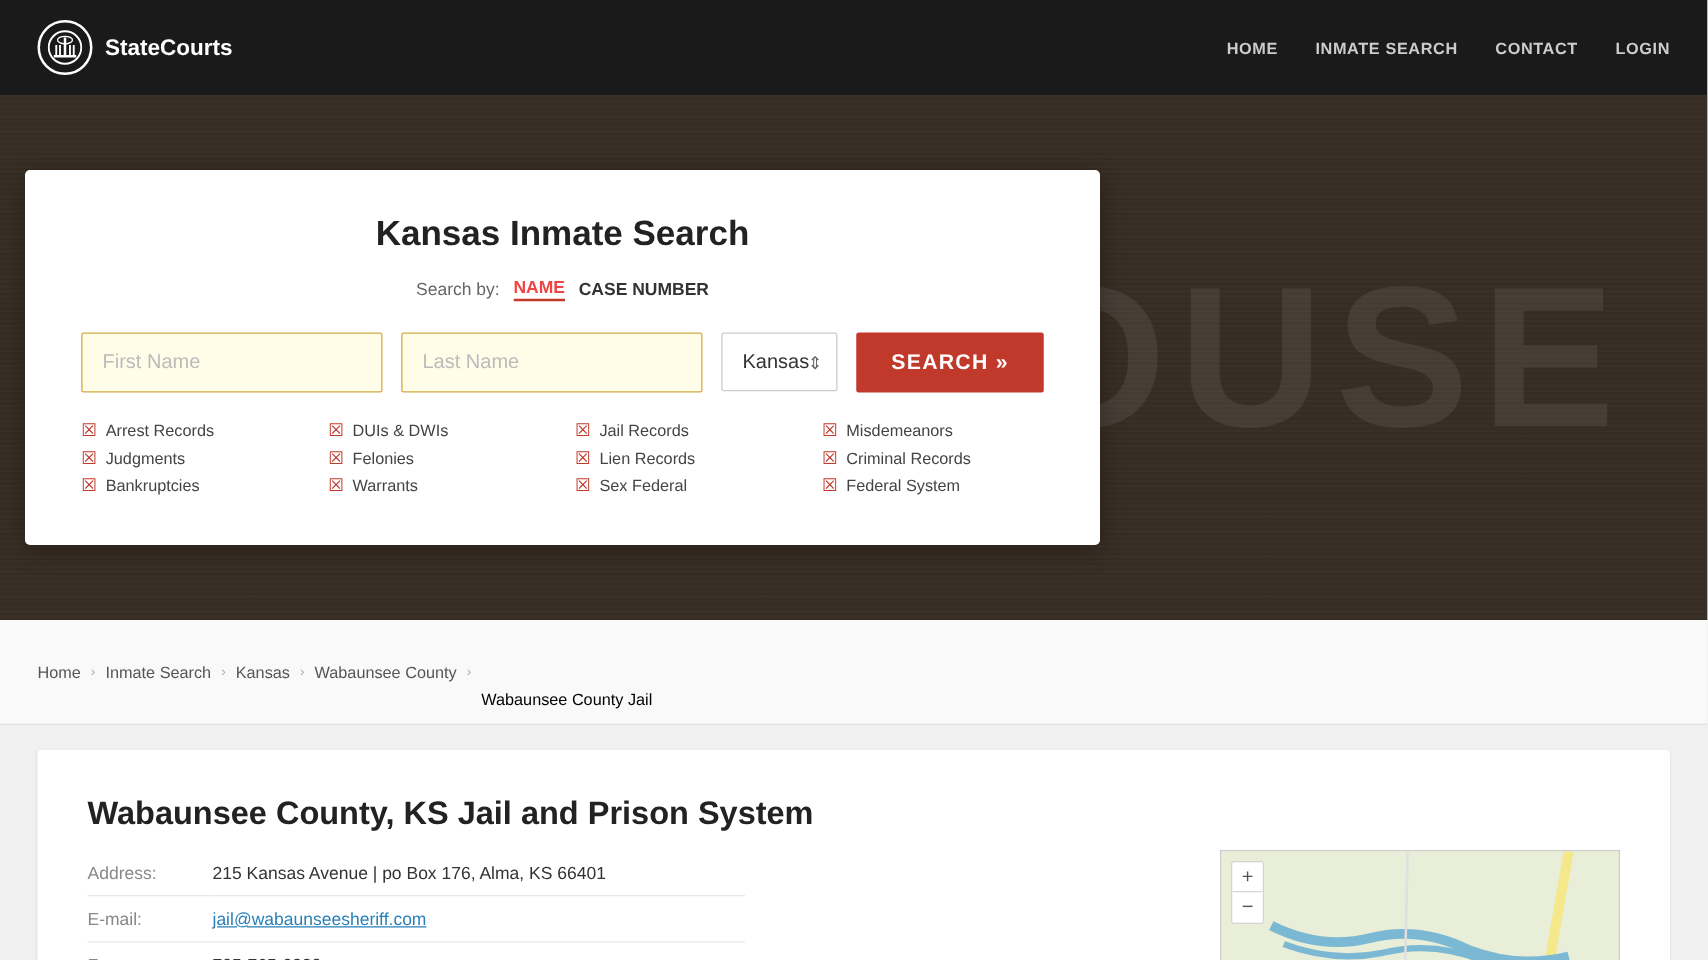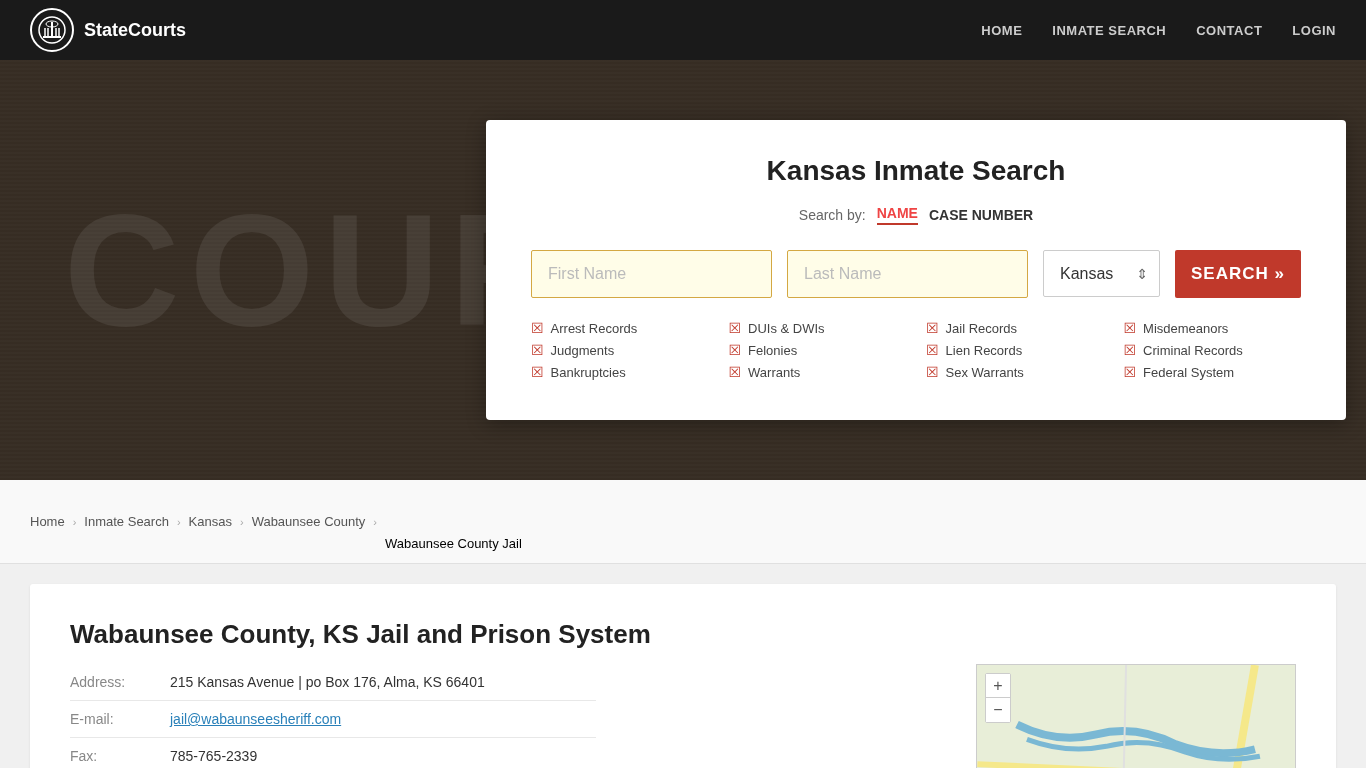--- a/index.html
+++ b/index.html
@@ -5,21 +5,21 @@
     * { margin: 0; padding: 0; box-sizing: border-box; }
     body { font-family: Arial, sans-serif; font-size: 14px; color: #333; background: #f0f0f0; }
 
     
     .header {
       background: #1a1a1a;
       display: flex;
       align-items: center;
       justify-content: space-between;
       padding: 0 30px;
-      height: 60px;
+      height: 76px;
       position: relative;
       z-index: 10;
     }
     .logo-area {
       display: flex;
       align-items: center;
       gap: 10px;
     }
     .logo-icon {
       width: 44px;
@@ -55,21 +55,21 @@
                     0deg,
                     transparent,
                     transparent 2px,
                     rgba(255,255,255,0.03) 2px,
                     rgba(255,255,255,0.03) 4px
                   );
       background-color: #5a4a3a;
       min-height: 420px;
       display: flex;
       align-items: center;
-      justify-content: flex-end;
+      justify-content: flex-start;
       padding: 30px 20px;
       position: relative;
       overflow: hidden;
     }
     .hero-bg::before {
       content: 'COURTHOUSE';
       position: absolute;
       font-size: 160px;
       font-weight: 900;
       color: rgba(255,255,255,0.08);
@@ -160,21 +160,21 @@
       right: 12px;
       top: 50%;
       transform: translateY(-50%);
       color: #666;
       pointer-events: none;
     }
     .search-btn {
       background: #c0392b;
       color: #fff;
       border: none;
-      padding: 14px 16px;
+      padding: 14px 28px;
       font-size: 17px;
       font-weight: bold;
       letter-spacing: 1px;
       cursor: pointer;
       border-radius: 2px;
       white-space: nowrap;
     }
 
     
     .checklist-grid {
@@ -382,21 +382,21 @@
         <div class="checklist-item">
           <span class="check-icon">☒</span>
           <span>Bankruptcies</span>
         </div>
         <div class="checklist-item">
           <span class="check-icon">☒</span>
           <span>Warrants</span>
         </div>
         <div class="checklist-item">
           <span class="check-icon">☒</span>
-          <span>Sex Warrants</span>
+          <span>Sex Federal</span>
         </div>
         <div class="checklist-item">
           <span class="check-icon">☒</span>
           <span>Federal System</span>
         </div>
       </div>
   </div>
 </div>
 
 <div class="breadcrumb-bar">

